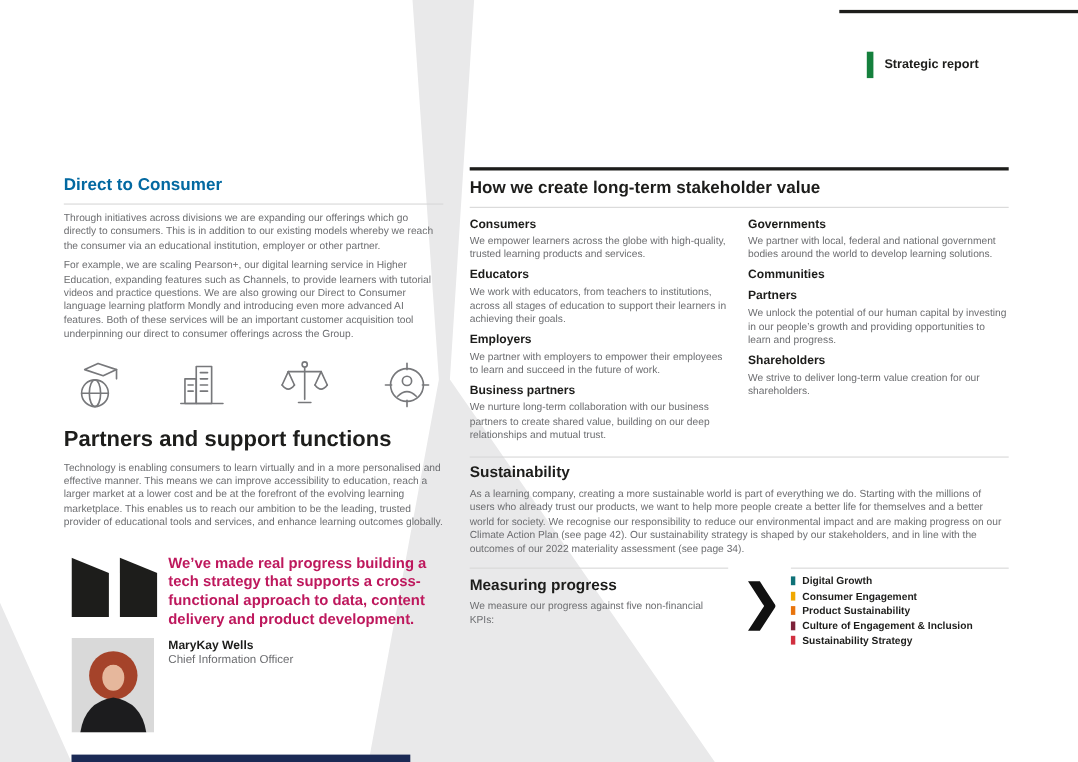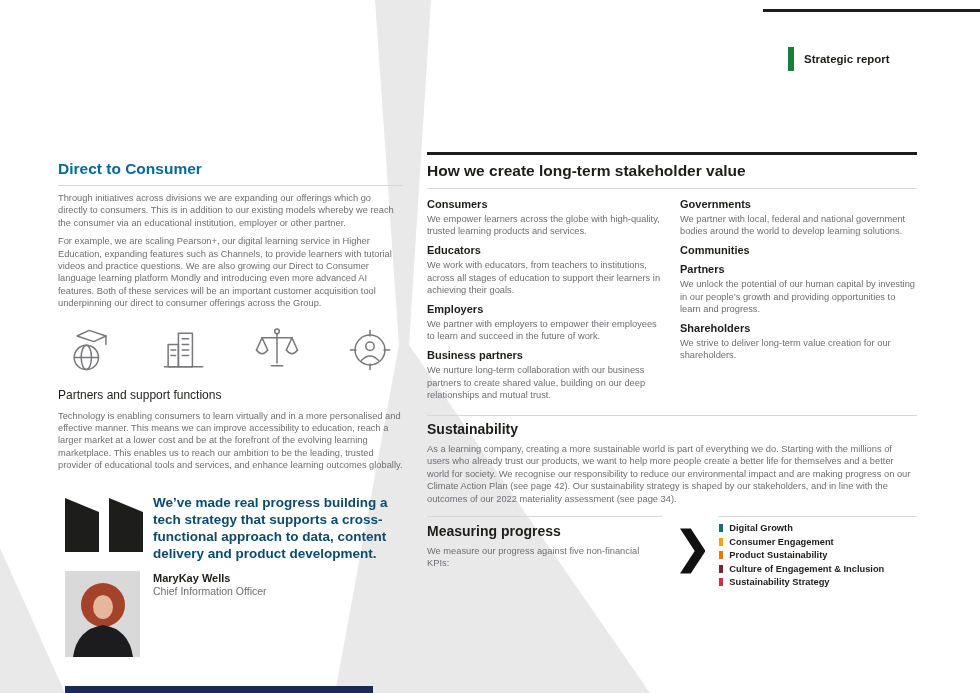--- a/index.html
+++ b/index.html
@@ -19,26 +19,26 @@
   .left-col { position:absolute; left:58px; top:160px; width:345px; }
   .h-main { font-size:15.5px; font-weight:bold; color:#0369a1; margin-bottom:7px; }
   .rule { height:1px; background:#d7d7d7; margin-bottom:6px; }
   .body-txt { font-size:9.3px; line-height:12.4px; color:#6d6e71; margin-bottom:6px; }
 
   .icon-row { display:flex; justify-content:space-between; margin:12px 4px 10px 4px; }
   .icon-box { width:58px; height:56px; }
   .icon-box svg { width:100%; height:100%; stroke:#77787b; fill:none; stroke-width:1.6; stroke-linecap:round; stroke-linejoin:round; }
 
   .partners { margin-top:4px; }
-  .h-sub { font-size:12px; font-weight:normal; margin-bottom:8px; }
+  .h-sub { font-size:20px; font-weight:bold; margin-bottom:8px; }
 
   .quote-block { position:relative; margin-top:22px; margin-left:7px; min-height:180px; }
   .quote-glyph { position:absolute; left:0; top:2px; width:78px; height:56px; }
   .quote-body { margin-left:88px; width:252px; }
-  .quote-text { font-size:13.5px; font-weight:bold; line-height:17px; color:#0c4a6e; }
+  .quote-text { font-size:13.5px; font-weight:bold; line-height:17px; color:#be185d; }
   .quote-name { margin-top:10px; font-size:11px; font-weight:bold; color:#1d1d1b; }
   .quote-role { font-size:10.5px; color:#6d6e71; margin-top:1px; }
   .portrait { position:absolute; left:0; top:77px; width:75px; height:86px; }
 
   
   .right-col { position:absolute; left:427px; top:152px; width:490px; }
   .thick-rule { height:3px; background:#1d1d1b; margin-bottom:7px; }
   .stake-title { font-size:15.5px; font-weight:bold; margin-bottom:8px; }
   .stake-grid { display:flex; gap:13px; margin-top:7px;justify-content:center; }
   .stake-col { width:240px; }

